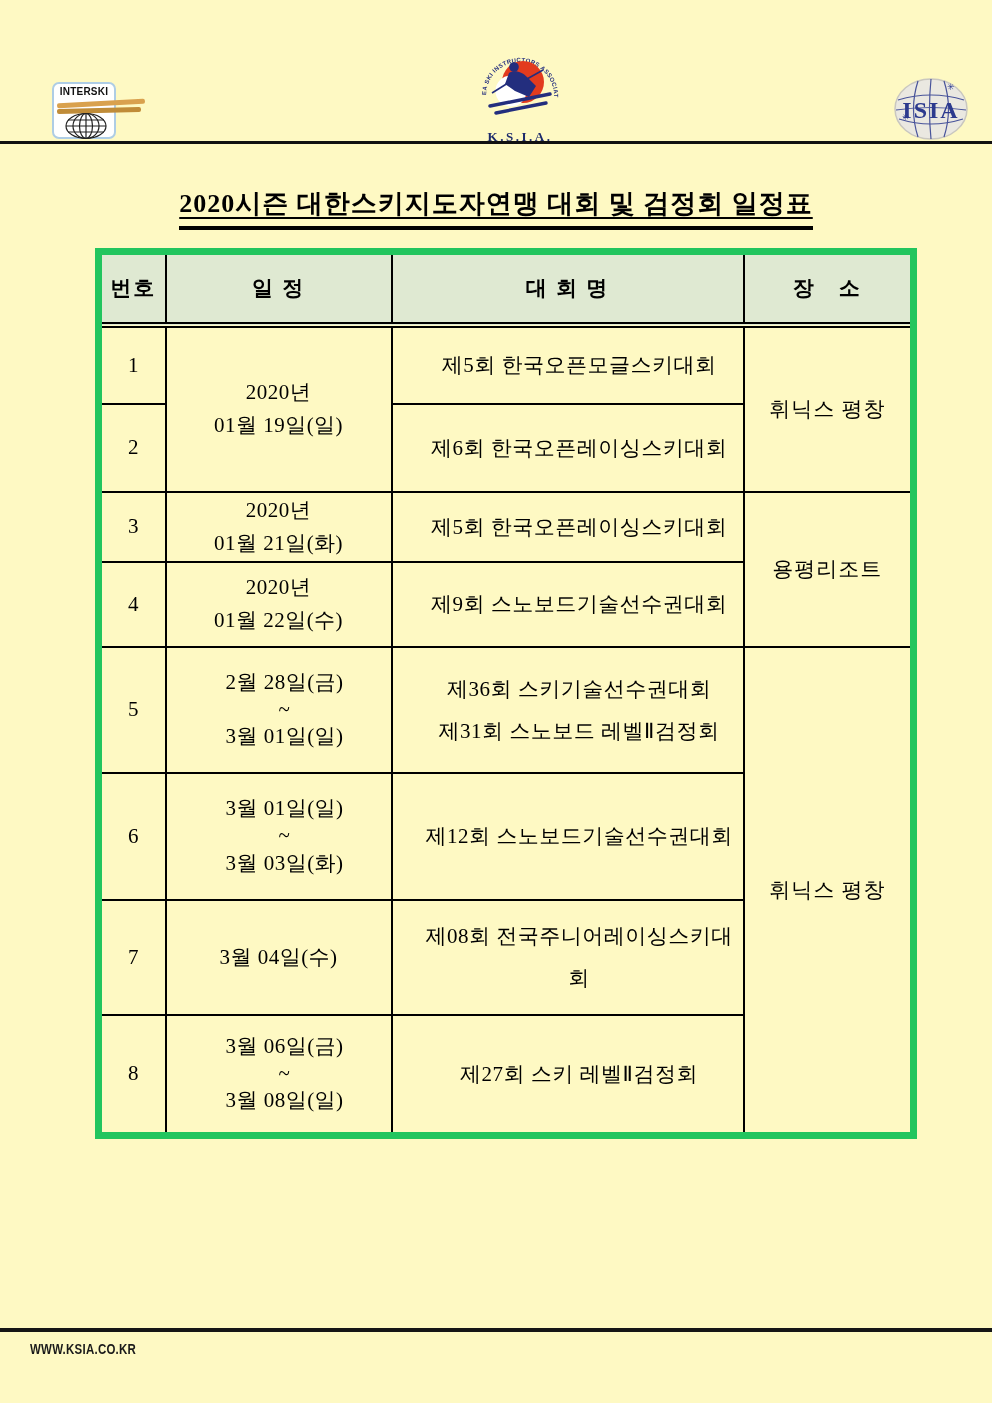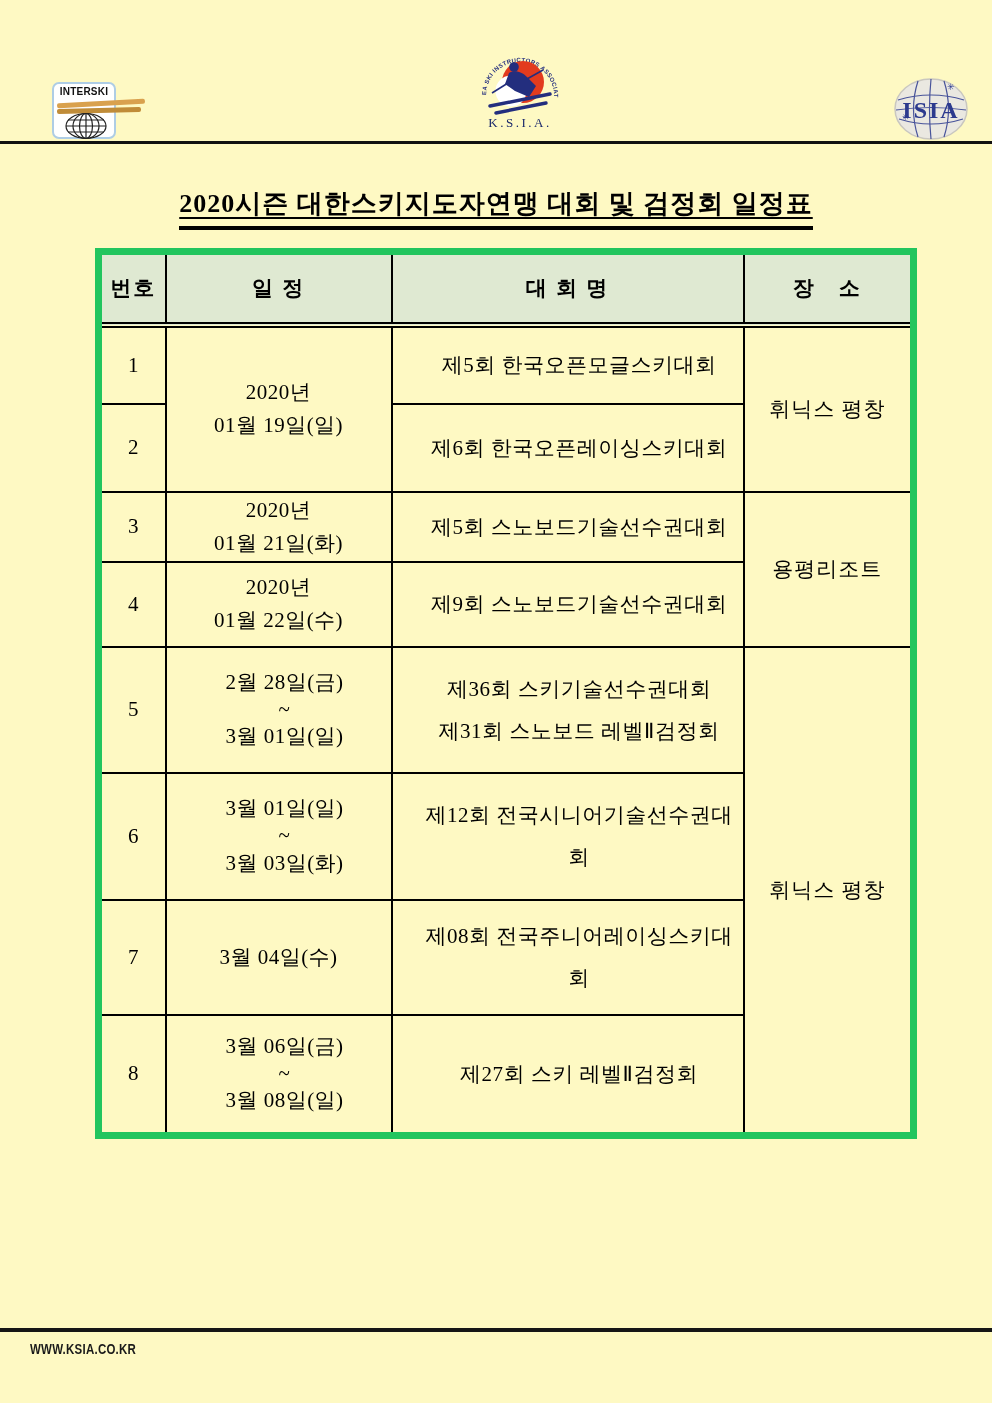--- a/index.html
+++ b/index.html
@@ -20,22 +20,22 @@
     font-family:"Liberation Sans", sans-serif; font-size:10px; font-weight:bold;
     letter-spacing:0.2px; color:#111;
   }
   .ski-bar { position:absolute; height:5px; border-radius:2px; }
   .ski-bar.one { top:17px; left:3px; width:88px; background:#d9a14e; transform:rotate(-3deg); }
   .ski-bar.two { top:24px; left:3px; width:84px; background:#c08c38; transform:rotate(-1.5deg); }
   .interski-globe { position:absolute; left:9px; top:28px; }
 
   .ksia-emblem { position:absolute; left:478px; top:42px; }
   .ksia-label {
-    position:absolute; left:458px; top:115px; width:124px; text-align:center;
-    font-size:13px; font-weight:normal; letter-spacing:2.5px; color:#1c2a6b;
+    position:absolute; left:458px; top:129px; width:124px; text-align:center;
+    font-size:13px; font-weight:bold; letter-spacing:2.5px; color:#1c2a6b;
   }
   .isia-logo { position:absolute; left:893px; top:76px; }
 
   .header-divider {
     position:absolute; left:0; top:141px; width:992px; height:3px; background:#111;
   }
 
   
   .title-wrap { position:absolute; left:0; top:186px; width:992px; text-align:center; }
   .title-text {
@@ -170,21 +170,21 @@
         <td class="place-cell" rowspan="2">휘닉스 평창</td>
       </tr>
       <tr style="height:88px">
         <td class="no-cell">2</td>
         <td class="event-cell">제6회 한국오픈레이싱스키대회</td>
       </tr>
       <tr style="height:70px">
         <td class="no-cell">3</td>
         <td class="date-cell">2020년
 01월 21일(화)</td>
-        <td class="event-cell">제5회 스노보드기술선수권대회</td>
+        <td class="event-cell">제5회 한국오픈레이싱스키대회</td>
         <td class="place-cell" rowspan="2">용평리조트</td>
       </tr>
       <tr style="height:85px">
         <td class="no-cell">4</td>
         <td class="date-cell">2020년
 01월 22일(수)</td>
         <td class="event-cell">제9회 스노보드기술선수권대회</td>
       </tr>
       <tr style="height:126px">
         <td class="no-cell">5</td>
@@ -193,21 +193,21 @@
 3월 01일(일)</td>
         <td class="event-cell">제36회 스키기술선수권대회
 제31회 스노보드 레벨Ⅱ검정회</td>
         <td class="place-cell" rowspan="4">휘닉스 평창</td>
       </tr>
       <tr style="height:127px">
         <td class="no-cell">6</td>
         <td class="date-cell tight">3월 01일(일)
 ~
 3월 03일(화)</td>
-        <td class="event-cell">제12회 전국시니어기술선수권대회</td>
+        <td class="event-cell">제12회 스노보드기술선수권대회</td>
       </tr>
       <tr style="height:115px">
         <td class="no-cell">7</td>
         <td class="date-cell">3월 04일(수)</td>
         <td class="event-cell">제08회 전국주니어레이싱스키대회</td>
       </tr>
       <tr style="height:121px">
         <td class="no-cell">8</td>
         <td class="date-cell tight">3월 06일(금)
 ~

